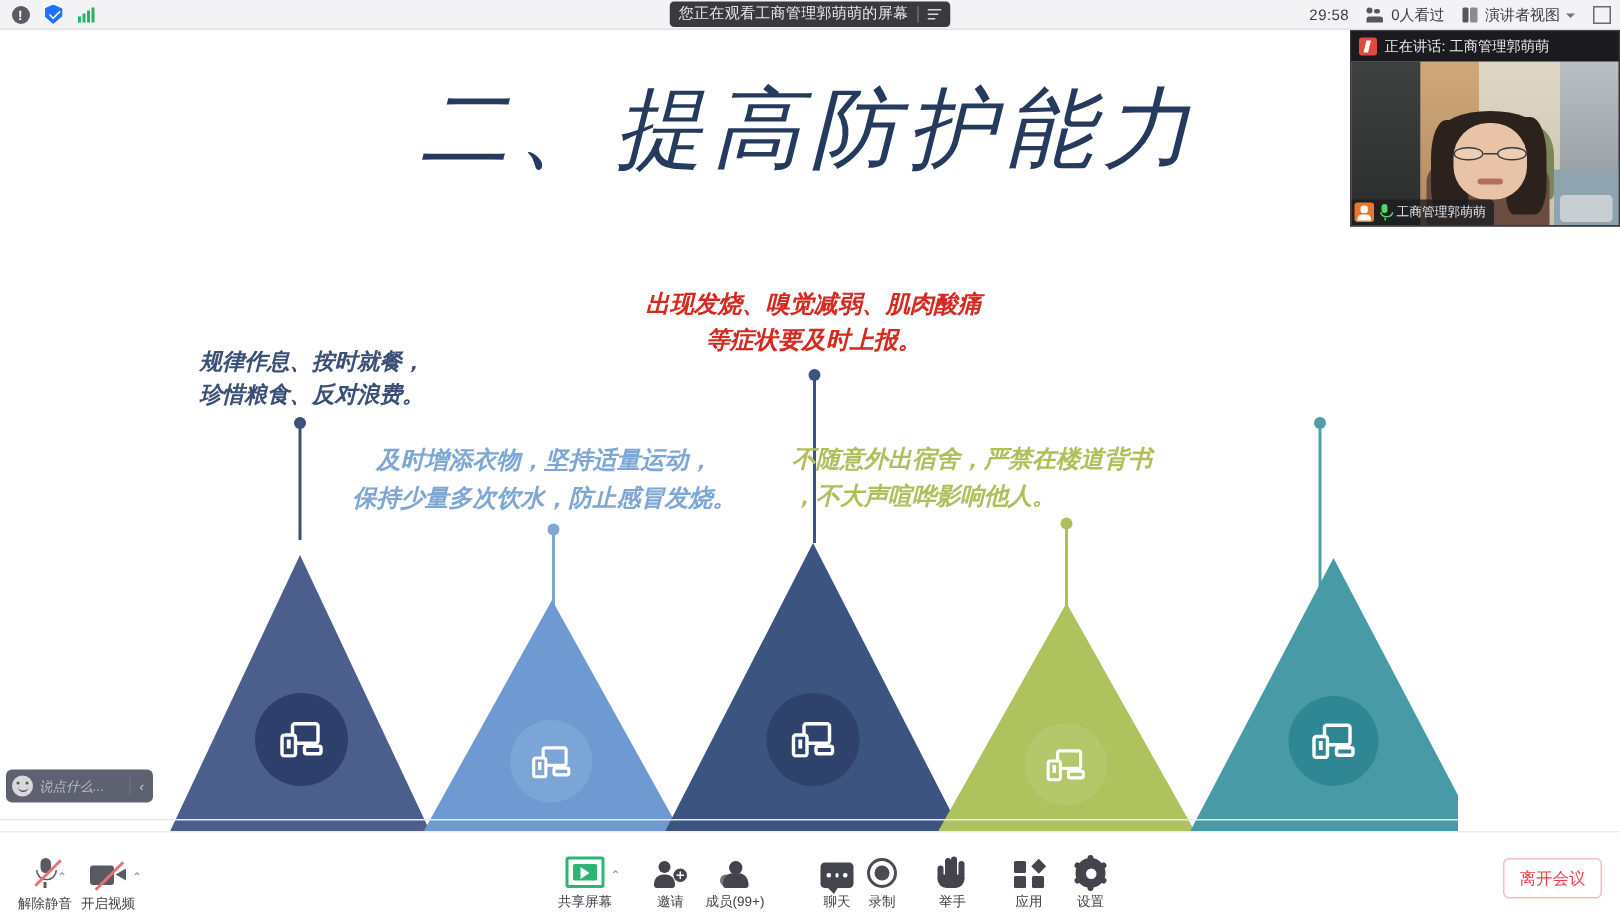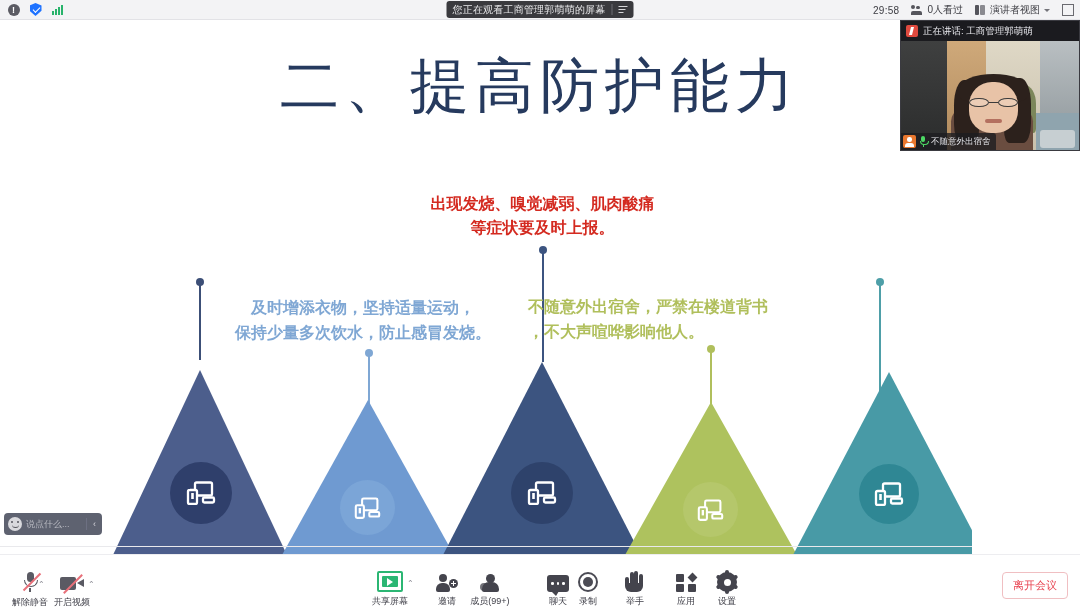--- a/index.html
+++ b/index.html
@@ -60,21 +60,21 @@
   .ico-layout i:nth-child(2){width:5px;height:10px;background:#8a8a90;}
   .caret{width:0;height:0;border-left:3px solid transparent;border-right:3px solid transparent;border-top:3.5px solid #74747a;}
   .ico-expand{width:12px;height:12px;position:relative;}
   .ico-expand i{position:absolute;width:5px;height:5px;border:1.3px solid #6a6a70;}
   .ico-expand i:nth-child(1){left:0;top:0;border-right:0;border-bottom:0;}
   .ico-expand i:nth-child(2){right:0;top:0;border-left:0;border-bottom:0;}
   .ico-expand i:nth-child(3){left:0;bottom:0;border-right:0;border-top:0;}
   .ico-expand i:nth-child(4){right:0;bottom:0;border-left:0;border-top:0;}
 
   
-  .stage{position:absolute;left:0;top:20px;width:972px;height:535px;background:#fff;overflow:hidden;}
+  .stage{position:absolute;left:0;top:20px;width:972px;height:535px;background:#fff;overflow:hidden;font-style:italic;}
 
   .slide-title{
     position:absolute;top:32px;left:0;width:1080px;text-align:center;
     font-family:"Liberation Serif","DejaVu Serif",serif;
     font-size:59px;line-height:68px;color:#263a5e;letter-spacing:6px;
     font-weight:400;
   }
 
   
   .callout{position:absolute;font-weight:bold;line-height:22px;white-space:pre-line;}
@@ -373,20 +373,22 @@
           <rect x="9" y="1.5" width="17" height="13" rx="1.6" fill="none" stroke="#fff" stroke-width="2.3"></rect>
           <rect x="2" y="9" width="9" height="14" rx="1.6" fill="#2f8794" stroke="#fff" stroke-width="2.3"></rect>
           <rect x="5.2" y="12" width="2.6" height="6" fill="#fff"></rect>
           <rect x="17" y="16.5" width="11" height="5" rx="1.3" fill="#2f8794" stroke="#fff" stroke-width="2.3"></rect>
         </svg>
       </div>
     </div>
 
     <div class="baseline"></div>
 
+    <div class="callout c1">规律作息、按时就餐，
+珍惜粮食、反对浪费。</div>
     <div class="callout c3">出现发烧、嗅觉减弱、肌肉酸痛
 等症状要及时上报。</div>
     <div class="callout c2">及时增添衣物，坚持适量运动，
 保持少量多次饮水，防止感冒发烧。</div>
     <div class="callout c4">不随意外出宿舍，严禁在楼道背书
 ，不大声喧哗影响他人。</div>
 
     <div class="chatbar">
       <span class="emoji">
           <span></span>
@@ -421,21 +423,21 @@
           <b></b>
         </div>
       <div class="mouth"></div>
       <div class="vid-nametag">
         <span class="avatar-sq"></span>
         <span class="mic-ico">
             <i></i>
             <b></b>
             <s></s>
           </span>
-        <span class="vid-name">不随意外出宿舍</span>
+        <span class="vid-name">工商管理郭萌萌</span>
       </div>
     </div>
   </div>
 
   <div class="toolbar">
 
     <div class="tool" style="left:0px;bottom:4px;">
       <span class="ig">
         <span class="mic-off">
             <i></i>

